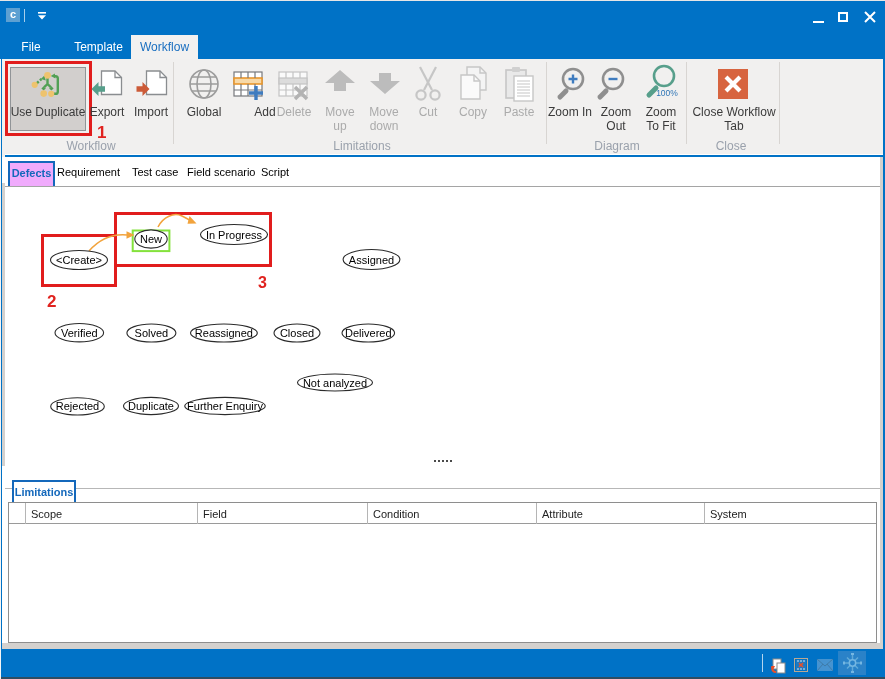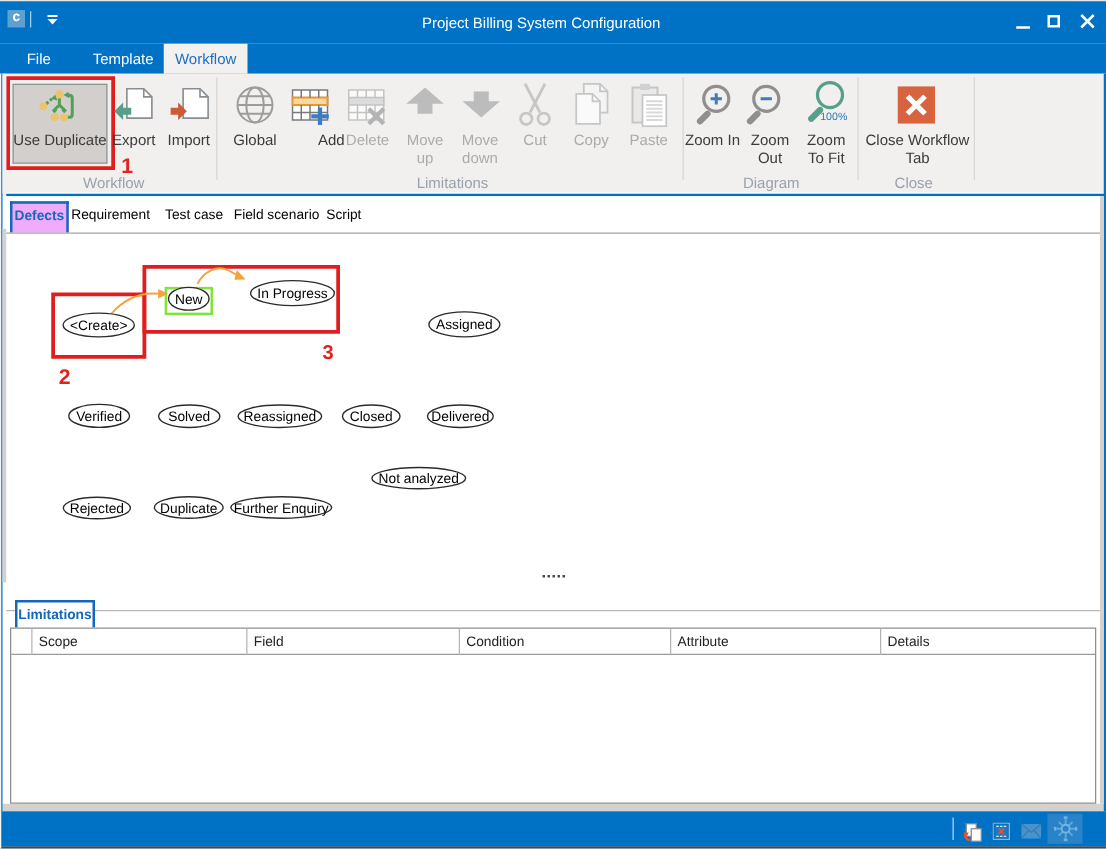--- a/index.html
+++ b/index.html
@@ -34,21 +34,20 @@
 
   <div class="abs blue" style="left:0;top:649px;width:885px;height:28px;"></div>
   <div class="abs" style="left:0;top:677px;width:885px;height:2px;background:#2e4d63;"></div>
 
   <div class="abs" style="left:6px;top:8px;width:14px;height:14px;background:#5da0d2;color:#fff;font-size:11px;font-weight:bold;text-align:center;line-height:13px;">c</div>
   <div class="abs" style="left:24px;top:9px;width:1px;height:13px;background:rgba(255,255,255,.65);"></div>
   <svg class="abs" style="left:37px;top:12px;" width="10" height="8" viewBox="0 0 10 8">
     <rect x="1" y="0" width="8" height="1.6" fill="#fff"></rect>
     <path d="M1 3.2 L9 3.2 L5 7.5 Z" fill="#fff"></path>
   </svg>
-  <div class="abs" style="left:0;top:11px;width:866px;text-align:center;color:#fff;font-size:12px;">Project Billing System Configuration</div>
   <div class="abs" style="left:813px;top:21px;width:11px;height:2px;background:#fff;"></div>
   <div class="abs" style="left:838px;top:12px;width:10px;height:10px;border:2px solid #fff;"></div>
   <svg class="abs" style="left:864px;top:11px;" width="12" height="12" viewBox="0 0 12 12">
     <path d="M1 1 L11 11 M11 1 L1 11" stroke="#fff" stroke-width="2"></path>
   </svg>
 
   <div class="abs" style="left:131px;top:35px;width:67px;height:24px;background:#f2f1f0;"></div>
   <div class="abs" style="left:10px;top:35px;width:42px;height:24px;line-height:24px;color:#fff;font-size:12px;text-align:center;">File</div>
   <div class="abs" style="left:70px;top:35px;width:57px;height:24px;line-height:24px;color:#fff;font-size:12px;text-align:center;">Template</div>
   <div class="abs" style="left:131px;top:35px;width:67px;height:24px;line-height:24px;color:#1a6fc0;font-size:12px;text-align:center;">Workflow</div>
@@ -274,21 +273,21 @@
   <div class="abs" style="left:9px;top:503px;width:867px;height:21px;border-bottom:1px solid #9a9a9a;"></div>
   <div class="abs" style="left:25px;top:503px;width:1px;height:21px;background:#b5b5b5;"></div>
   <div class="abs" style="left:197px;top:503px;width:1px;height:21px;background:#b5b5b5;"></div>
   <div class="abs" style="left:367px;top:503px;width:1px;height:21px;background:#b5b5b5;"></div>
   <div class="abs" style="left:536px;top:503px;width:1px;height:21px;background:#b5b5b5;"></div>
   <div class="abs" style="left:704px;top:503px;width:1px;height:21px;background:#b5b5b5;"></div>
   <div class="abs" style="left:31px;top:508px;font-size:11px;color:#222;">Scope</div>
   <div class="abs" style="left:203px;top:508px;font-size:11px;color:#222;">Field</div>
   <div class="abs" style="left:373px;top:508px;font-size:11px;color:#222;">Condition</div>
   <div class="abs" style="left:542px;top:508px;font-size:11px;color:#222;">Attribute</div>
-  <div class="abs" style="left:710px;top:508px;font-size:11px;color:#222;">Details</div>
+  <div class="abs" style="left:710px;top:508px;font-size:11px;color:#222;">System</div>
 
   <div class="abs" style="left:762px;top:654px;width:1px;height:18px;background:rgba(255,255,255,.7);"></div>
   <svg class="abs" style="left:771px;top:658px;" width="16" height="16" viewBox="0 0 16 16">
     <rect x="2" y="1" width="8" height="10" fill="#fff" stroke="#8a8a8a"></rect>
     <rect x="6" y="5" width="8" height="10" fill="#fff" stroke="#8a8a8a"></rect>
     <path d="M1 9 Q1 14 5 14" fill="none" stroke="#e8502a" stroke-width="2"></path>
     <path d="M0 8 L4 8 L2 12 Z" fill="#e8502a"></path>
   </svg>
   <svg class="abs" style="left:794px;top:658px;" width="14" height="14" viewBox="0 0 14 14">
     <rect x="0.5" y="0.5" width="13" height="13" fill="none" stroke="#b9a893" stroke-width="1"></rect>

